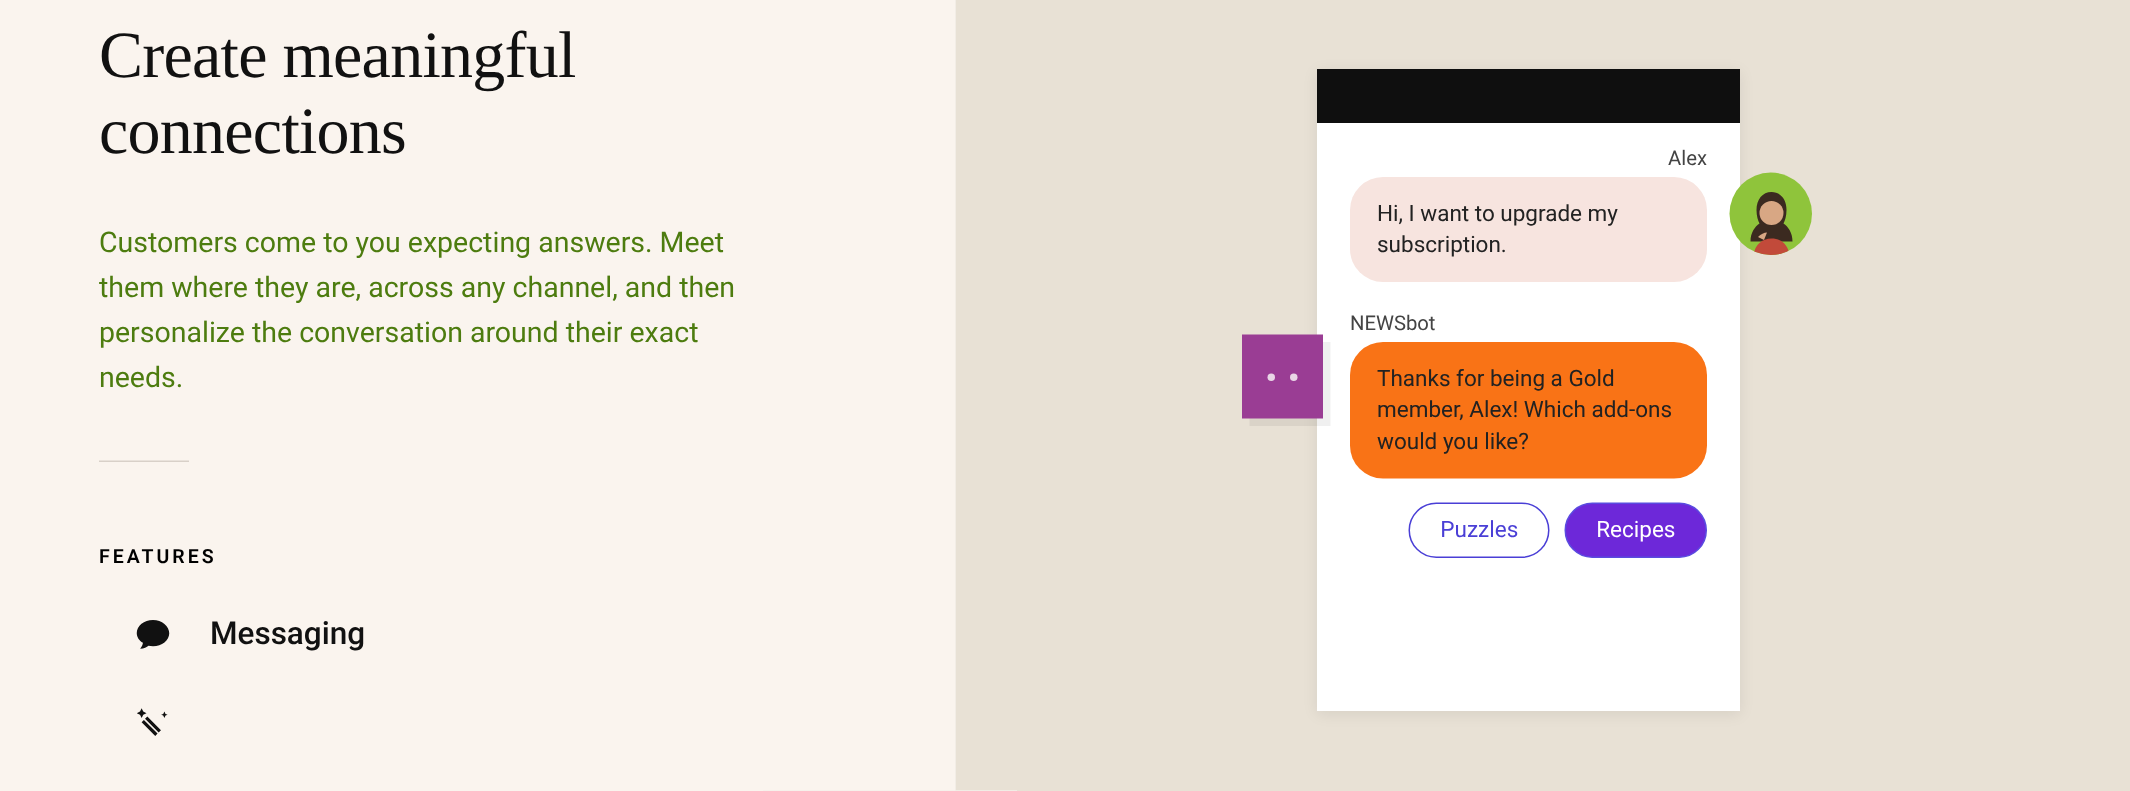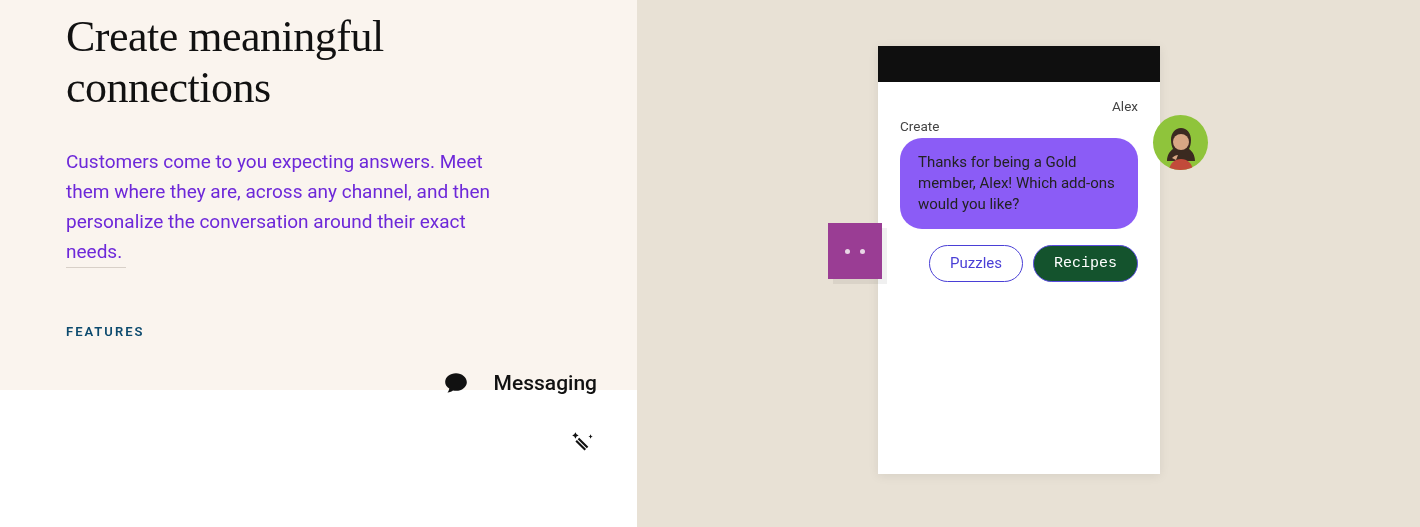--- a/index.html
+++ b/index.html
@@ -1,60 +1,60 @@
 <!DOCTYPE html>
 <html><head>
 <meta charset="utf-8">
 <style>
   * { box-sizing: border-box; margin: 0; padding: 0; }
   html, body { width: 1420px; height: 527px; font-family: -apple-system, BlinkMacSystemFont, "Segoe UI", Roboto, Helvetica, Arial, sans-serif; }
   body { display: flex; }
 
   .left {
     width: 637px;
-    height: 390px;
+    height: 527px;
     background: #faf4ee;
     padding: 12px 40px 0 66px;
     color: #111;
   }
   .heading {
     font-family: Georgia, "Times New Roman", serif;
     font-size: 44px;
     line-height: 1.15;
     font-weight: 400;
     letter-spacing: -0.5px;
     margin-bottom: 34px;
     max-width: 460px;
   }
   .body {
     font-size: 19px;
     line-height: 1.58;
     max-width: 460px;
-    color: #6d28d9;
+    color: #4d7c0f;
+    margin-bottom: 40px;
   }
   .divider {
     width: 60px;
     height: 1px;
     background: #d8d0c8;
     margin-bottom: 56px;
   }
   .features-label {
     font-size: 13px;
     letter-spacing: 2px;
     font-weight: 600;
-    color: #0c4a6e;
+    color: #000000;
     margin-bottom: 30px;
   }
   .feature-row {
     display: flex;
     align-items: center;
     gap: 24px;
     padding-left: 22px;
     margin-bottom: 32px;
-    justify-content: flex-end;
   }
   .feature-row .label {
     font-size: 21px;
     font-weight: 500;
   }
   .feature-icon { width: 28px; height: 28px; display:flex; align-items:center; justify-content:center; }
 
   .right {
     flex: 1;
     height: 527px;
@@ -93,21 +93,21 @@
     line-height: 1.4;
     color: #222;
     margin-bottom: 20px;
   }
   .bot-name {
     font-size: 13.5px;
     color: #444;
     margin-bottom: 4px;
   }
   .bubble-bot {
-    background: #8b5cf6;
+    background: #f97316;
     border-radius: 22px;
     padding: 14px 18px;
     font-size: 15px;
     line-height: 1.4;
     color: #222;
     margin-bottom: 16px;
   }
   .chips {
     display: flex;
     flex-wrap: wrap;
@@ -118,24 +118,23 @@
   .chip {
     border: 1px solid #4a3fd6;
     color: #4a3fd6;
     background: #fff;
     border-radius: 999px;
     padding: 10px 20px;
     font-size: 15px;
     line-height: 1;
   }
   .chip.filled {
-    background: #14532d;
+    background: #6d28d9;
     border-color: #5a4be0;
     color: #fff;
-    font-family: Liberation Mono, monospace;
   }
 
   .bot-badge {
     position: absolute;
     left: 191px;
     top: 223px;
     width: 54px;
     height: 56px;
     background: #9a3d94;
     box-shadow: 5px 5px 0 rgba(0,0,0,0.06);
@@ -191,22 +190,23 @@
     </span>
   </div>
 </div>
 
 <div class="right">
 
   <div class="phone">
     <div class="phone-status"></div>
     <div class="phone-content">
       <div class="sender-name">Alex</div>
-
-      <div class="bot-name">Create</div>
+      <div class="bubble-user">Hi, I want to upgrade my subscription.</div>
+
+      <div class="bot-name">NEWSbot</div>
       <div class="bubble-bot">Thanks for being a Gold member, Alex! Which add-ons would you like?</div>
 
       <div class="chips">
         <div class="chip">Puzzles</div>
         <div class="chip filled">Recipes</div>
       </div>
     </div>
   </div>
 
   <div class="bot-badge">

